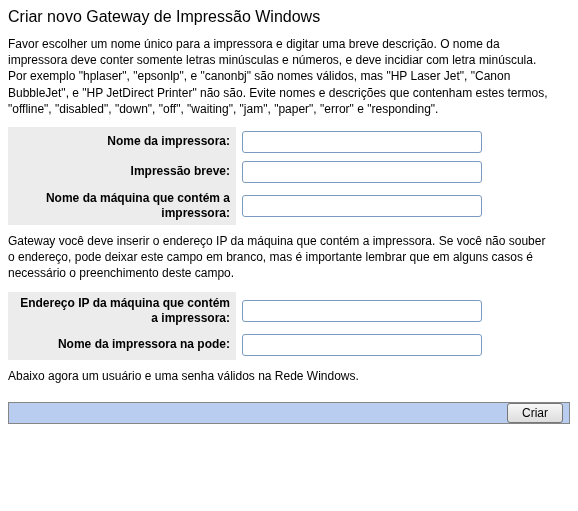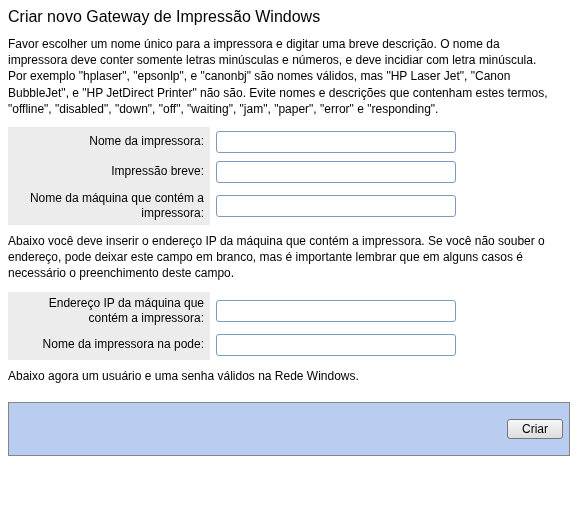--- a/index.html
+++ b/index.html
@@ -25,40 +25,40 @@
     width: 100%;
     border-collapse: collapse;
     background: #ececec;
     margin-bottom: 8px;
   }
   table.form-block td {
     padding: 4px 6px;
     vertical-align: middle;
   }
   td.label {
-    width: 202px;
+    width: 228px;
     text-align: right;
-    font-weight: normal;
+    font-weight: bold;
     line-height: 1.25;
   }
   td.field {
     background: #fff;
   }
   input.text {
     width: 240px;
     height: 22px;
     border: 1px solid #7a9ac0;
     border-radius: 3px;
     padding: 2px 4px;
     font-size: 12px;
   }
   .button-bar {
     background: #b8cdf0;
     border: 1px solid #868686;
-    padding: 16px 6px;
+    padding: 0 6px;
     text-align: right;
   }
   button.create {
     font-size: 12px;
     padding: 2px 14px;
     border: 1px solid #777;
     border-radius: 3px;
     background: linear-gradient(#f7f7f7,#dddddd);
     cursor: pointer;
   }
@@ -86,21 +86,21 @@
   </tr>
   <tr>
     <td class="label">Nome da máquina que contém a impressora:</td>
     <td class="field">
       <input type="text" class="text" value="" style="">
     </td>
   </tr>
 </tbody>
   </table>
 
-<p class="instructions">Abaixo você deve inserir o endereço IP da máquina que contém a impressora. Se você não souber o endereço, pode deixar este campo em branco, mas é importante lembrar que em alguns casos é necessário o preenchimento deste campo.</p>
+<p class="instructions">Gateway você deve inserir o endereço IP da máquina que contém a impressora. Se você não souber o endereço, pode deixar este campo em branco, mas é importante lembrar que em alguns casos é necessário o preenchimento deste campo.</p>
 
 <table class="form-block">
   <tbody>
       <tr>
     <td class="label">Endereço IP da máquina que contém a impressora:</td>
     <td class="field">
       <input type="text" class="text" value="" style="">
     </td>
   </tr>
   <tr>

